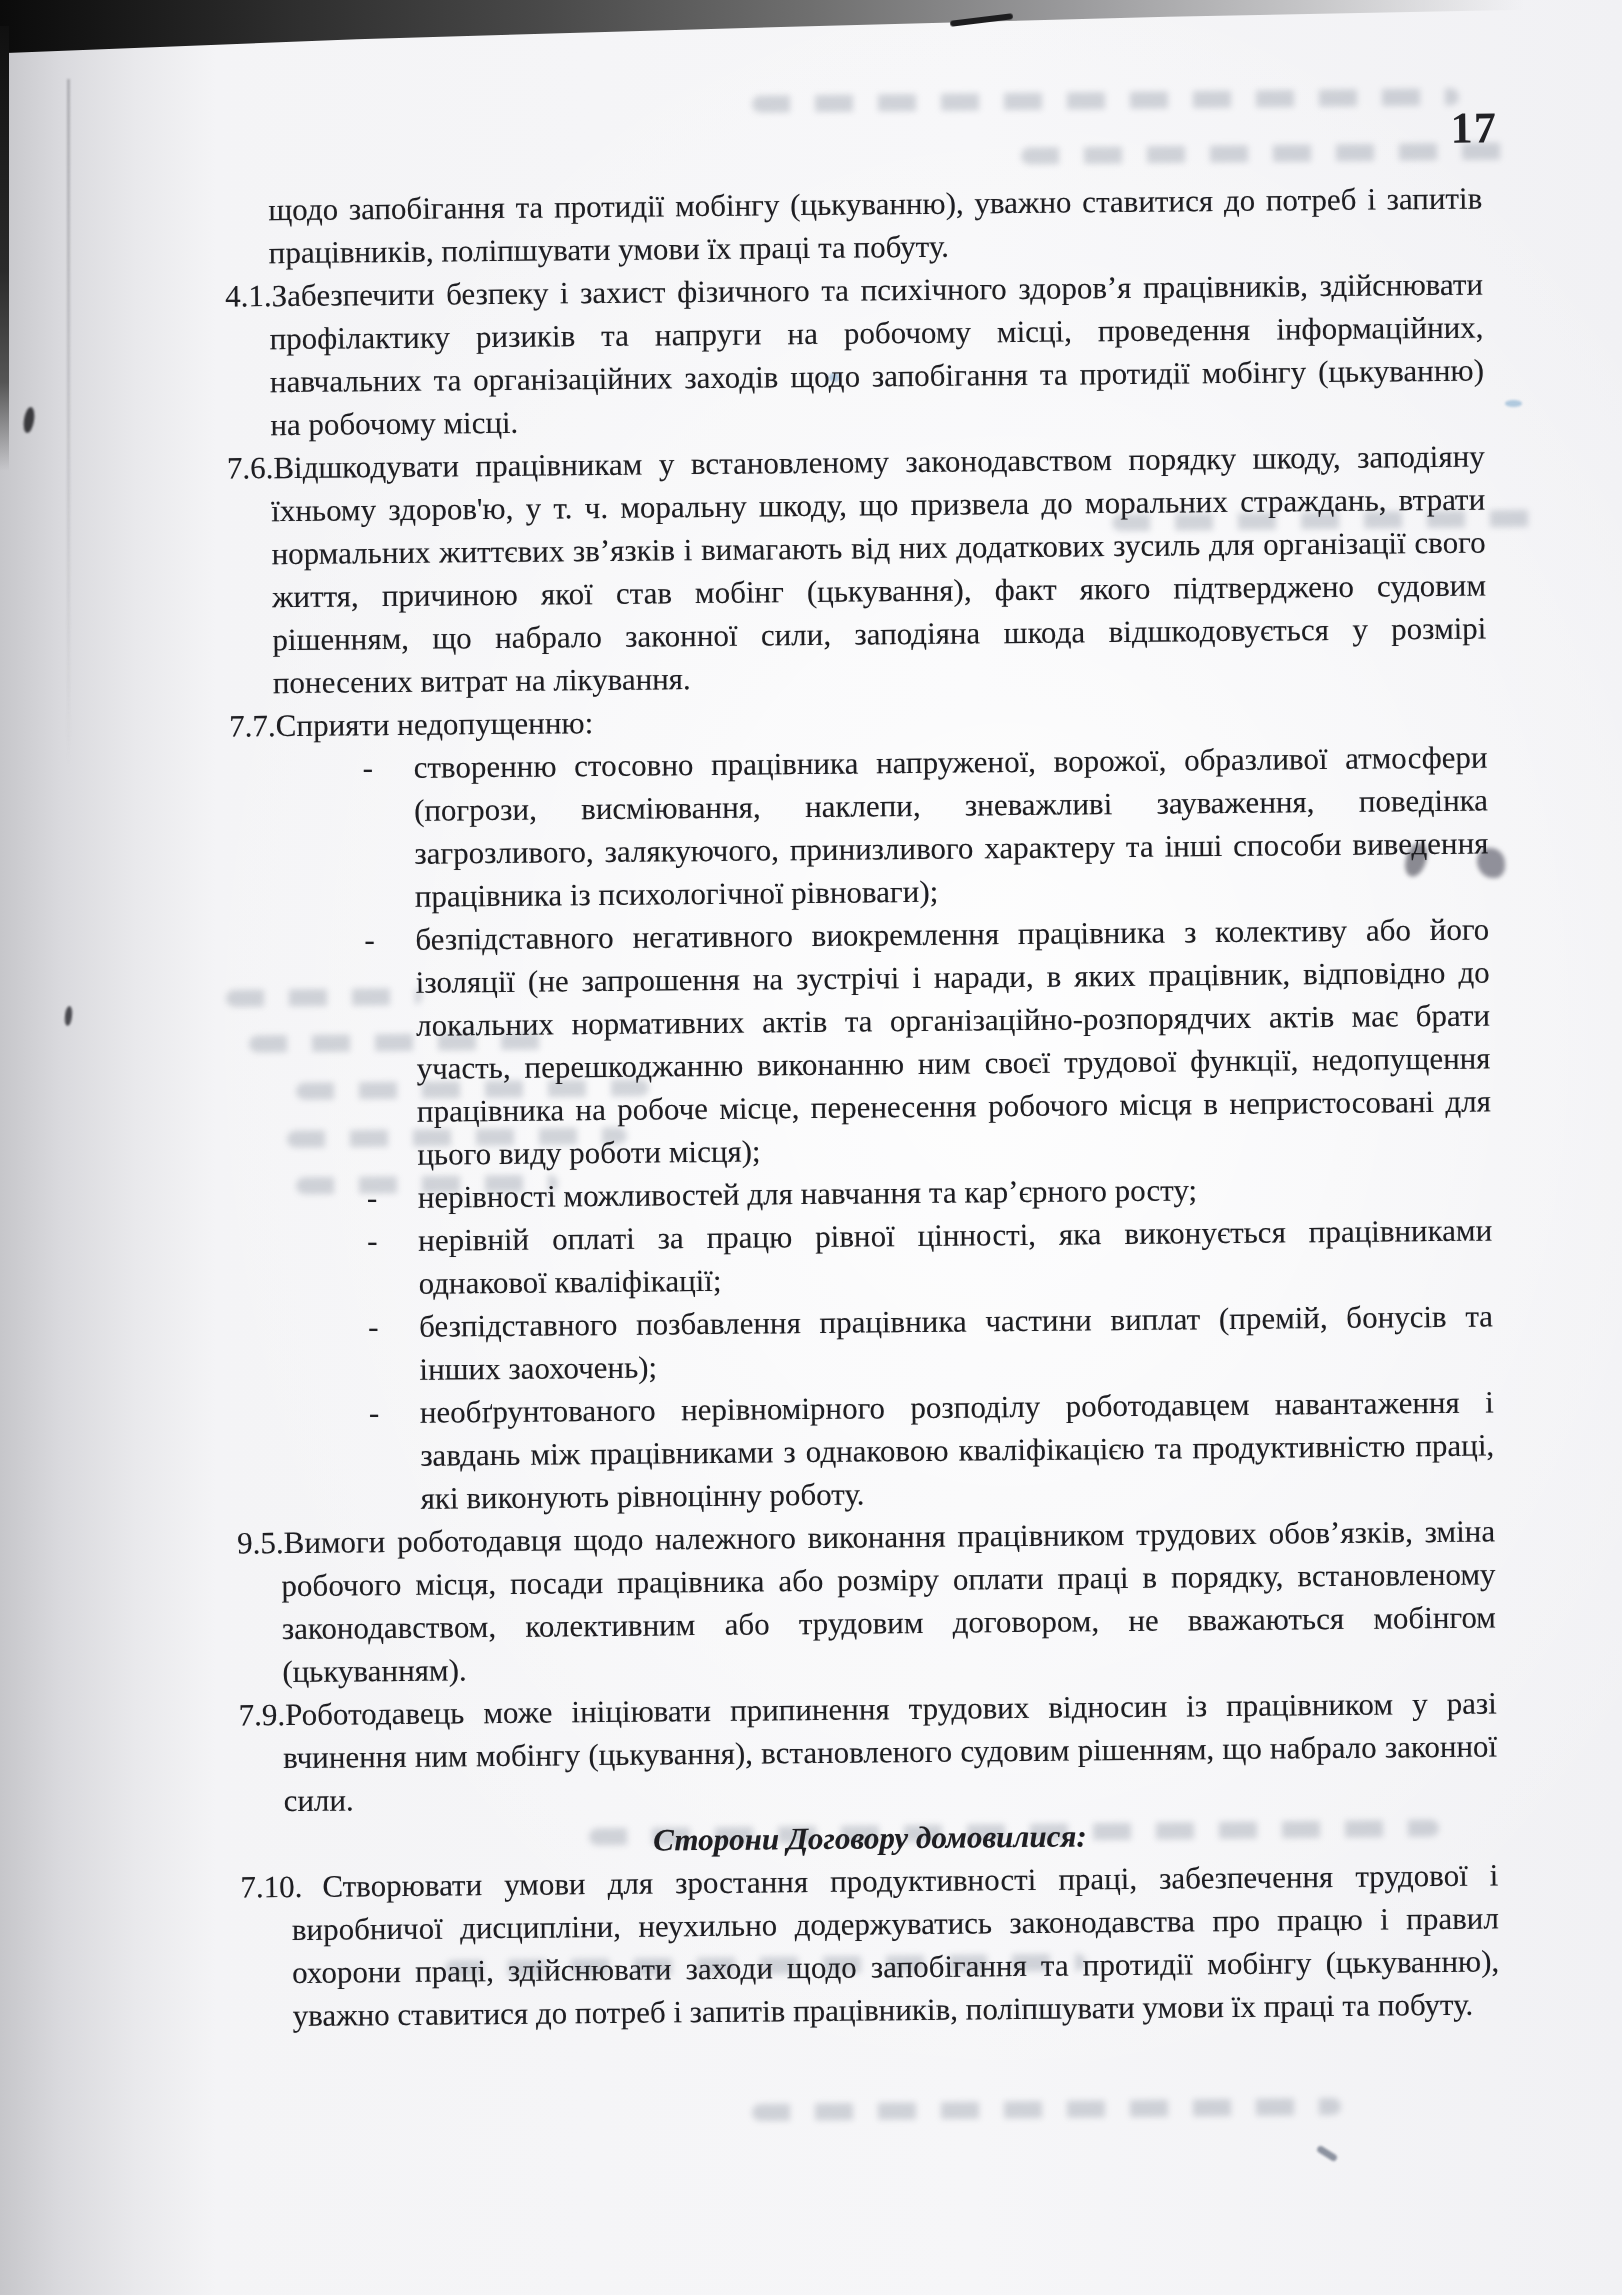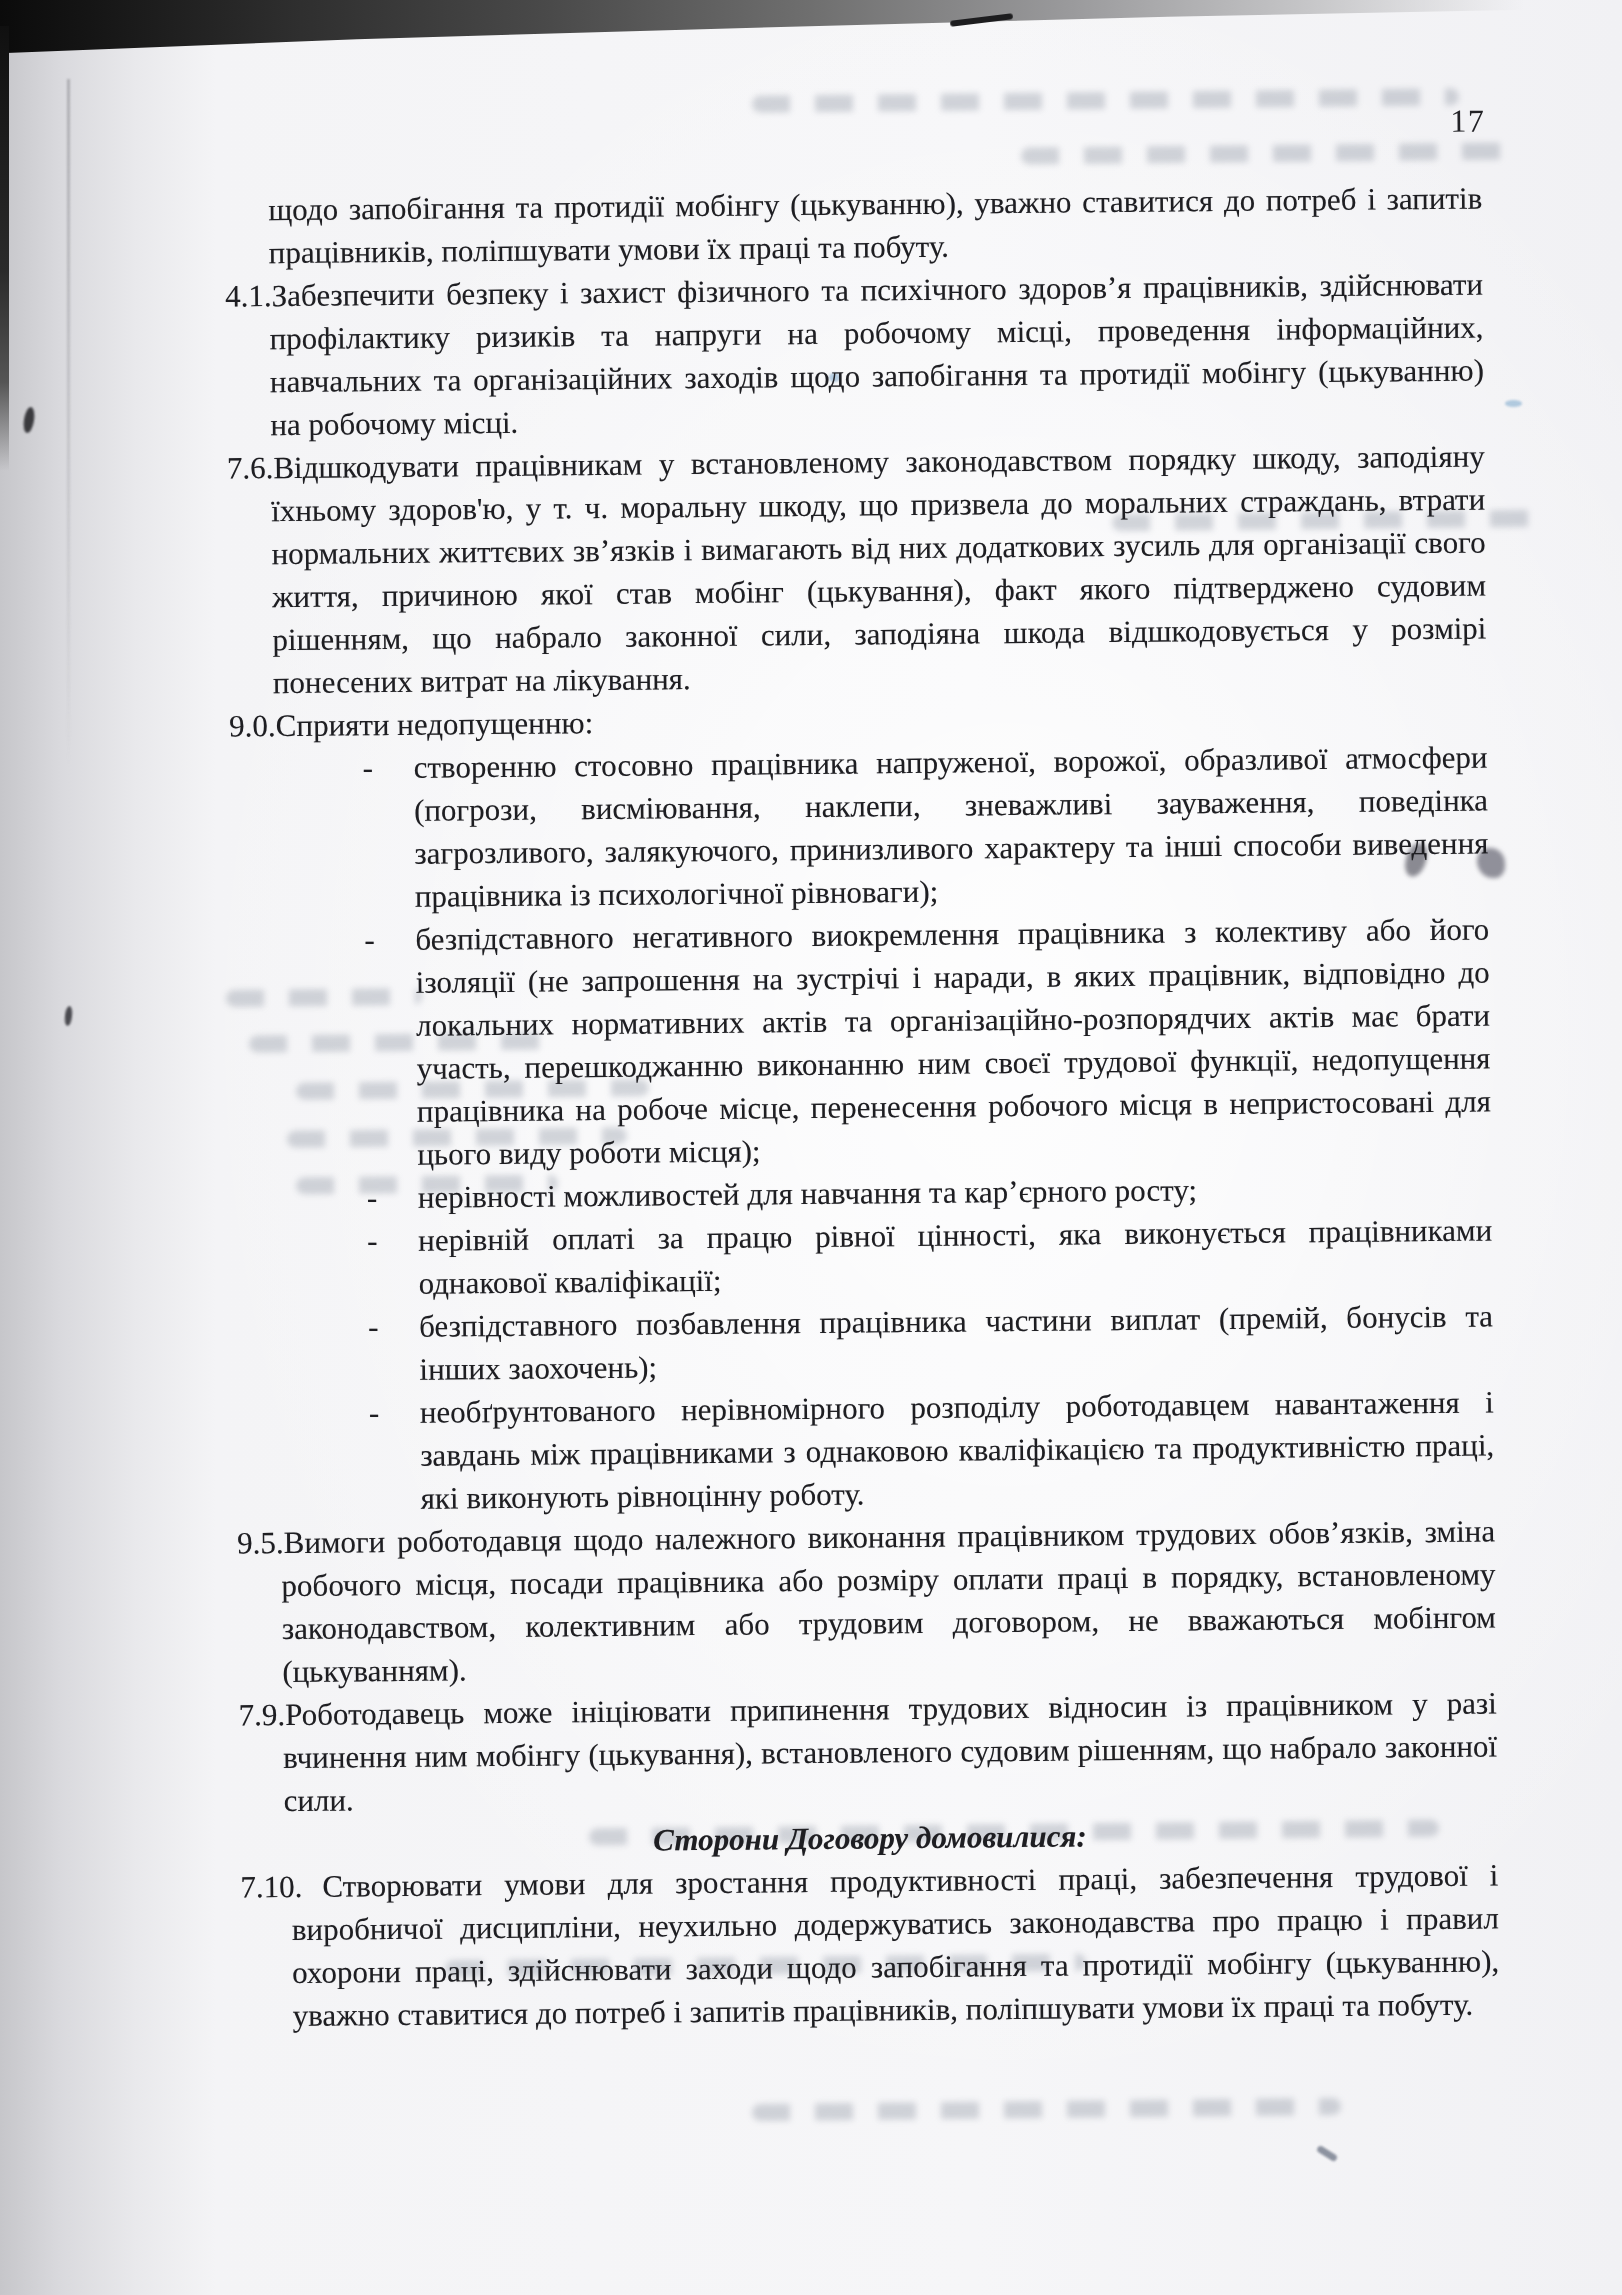--- a/index.html
+++ b/index.html
@@ -92,22 +92,23 @@
     filter: blur(3.3px); opacity: 0.55;
     transform: rotate(-0.6deg);
   }
   .skew {
     position: absolute; inset: 0;
     transform: rotate(-0.55deg);
     transform-origin: 811px 1112px;
   }
   .page-number {
     position: absolute; left: 1460px; top: 109px;
-    font-size: 32px; color: #222226;
+    font-size: 44px; color: #222226;
     letter-spacing: 1.3px;
+    font-weight: bold;
   }
   .content {
     position: absolute; top: 183px; left: 0;
     width: 1622px;
     font-size: 31px; line-height: 43px;
     color: #1e1e22;
     text-align: justify;
     text-shadow: 0 0 0.7px rgba(10,10,15,0.35);
   }
   .content p { margin: 0; }
@@ -163,21 +164,21 @@
     <div class="page-number">17</div>
 
     <div class="content">
 
       <p class="para-cont">щодо запобігання та протидії мобінгу (цькуванню), уважно ставитися до потреб і запитів працівників, поліпшувати умови їх праці та побуту.</p>
 
       <p class="para-item"><span class="num">4.1.</span><span>Забезпечити безпеку і захист фізичного та психічного здоров’я працівників, здійснювати профілактику ризиків та напруги на робочому місці, проведення інформаційних, навчальних та організаційних заходів щодо запобігання та протидії мобінгу (цькуванню) на робочому місці.</span></p>
 
       <p class="para-item"><span class="num">7.6.</span><span>Відшкодувати працівникам у встановленому законодавством порядку шкоду, заподіяну їхньому здоров'ю, у т. ч. моральну шкоду, що призвела до моральних страждань, втрати нормальних життєвих зв’язків і вимагають від них додаткових зусиль для організації свого життя, причиною якої став мобінг (цькування), факт якого підтверджено судовим рішенням, що набрало законної сили, заподіяна шкода відшкодовується у розмірі понесених витрат на лікування.</span></p>
 
-      <p class="para-item"><span class="num">9.0.</span><span>Сприяти недопущенню:</span></p>
+      <p class="para-item"><span class="num">7.7.</span><span>Сприяти недопущенню:</span></p>
 
       <ul class="dash-list">
         <li><span class="dash-glyph">-</span><span>створенню стосовно працівника напруженої, ворожої, образливої атмосфери (погрози, висміювання, наклепи, зневажливі зауваження, поведінка загрозливого, залякуючого, принизливого характеру та інші способи виведення працівника із психологічної рівноваги);</span></li>
         <li><span class="dash-glyph">-</span><span>безпідставного негативного виокремлення працівника з колективу або його ізоляції (не запрошення на зустрічі і наради, в яких працівник, відповідно до локальних нормативних актів та організаційно-розпорядчих актів має брати участь, перешкоджанню виконанню ним своєї трудової функції, недопущення працівника на робоче місце, перенесення робочого місця в непристосовані для цього виду роботи місця);</span></li>
         <li><span class="dash-glyph">-</span><span>нерівності можливостей для навчання та кар’єрного росту;</span></li>
         <li><span class="dash-glyph">-</span><span>нерівній оплаті за працю рівної цінності, яка виконується працівниками однакової кваліфікації;</span></li>
         <li><span class="dash-glyph">-</span><span>безпідставного позбавлення працівника частини виплат (премій, бонусів та інших заохочень);</span></li>
         <li><span class="dash-glyph">-</span><span>необґрунтованого нерівномірного розподілу роботодавцем навантаження і завдань між працівниками з однаковою кваліфікацією та продуктивністю праці, які виконують рівноцінну роботу.</span></li>
       </ul>
 

